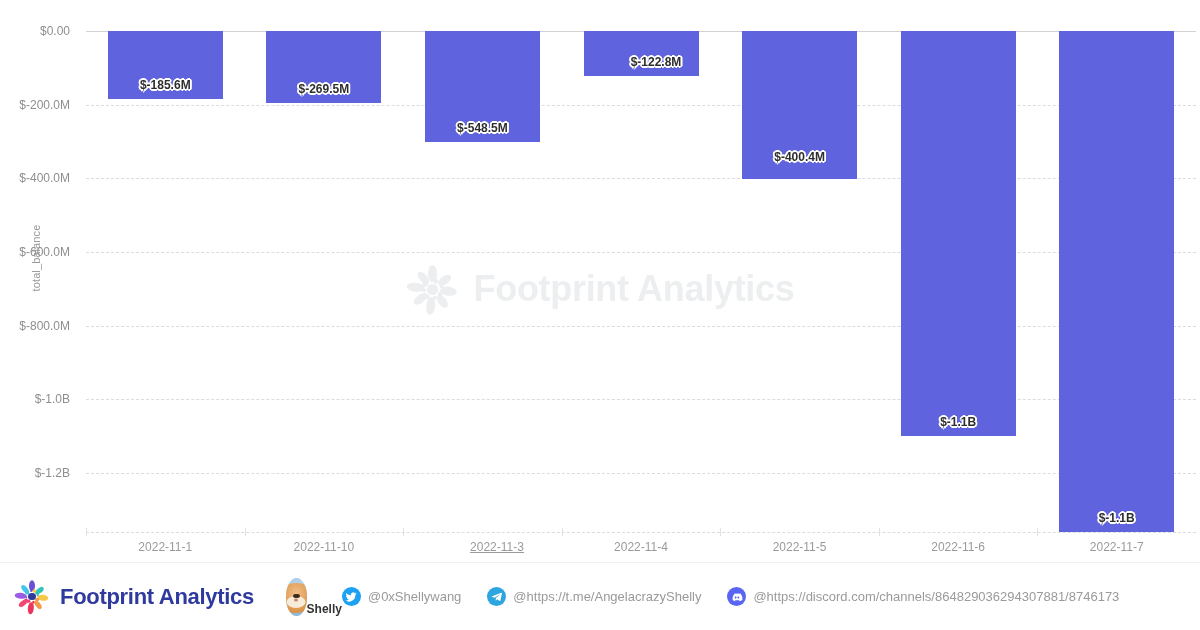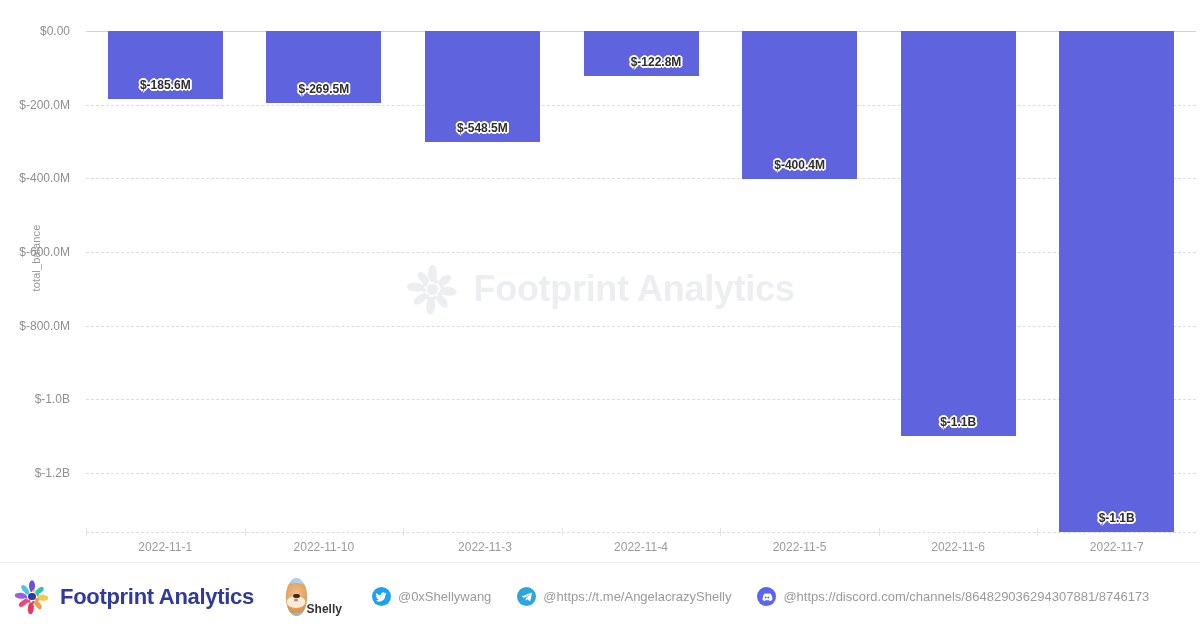--- a/index.html
+++ b/index.html
@@ -122,21 +122,21 @@
     background: #3c2a18;
   }
   .avatar .eye.l { left: 9px; }
   .avatar .eye.r { right: 9px; }
   .avatar .nose {
     position: absolute; left: 50%; top: 60%; transform: translate(-50%,-50%);
     width: 4px; height: 3px; border-radius: 40%; background: #d08a7a;
   }
   .person-name { font-size: 12px; color: #333; margin-top: 1px; }
 
-  .links { display: flex; align-items: center; gap: 26px; margin-left: 30px; min-width: 0; }
+  .links { display: flex; align-items: center; gap: 26px; min-width: 0; }
   .link { display: flex; align-items: center; gap: 7px; white-space: nowrap; }
   .link-text { font-size: 13px; color: #9a9a9a; }
   .sicon { width: 19px; height: 19px; border-radius: 50%; flex: 0 0 auto;
            display: flex; align-items: center; justify-content: center; }
   .sicon.twitter  { background: #1da1f2; }
   .sicon.telegram { background: #2ca5e0; }
   .sicon.discord  { background: #5865f2; }
   .sicon svg { display: block; }
 </style>
 </head>
@@ -176,30 +176,30 @@
         <div class="bar" style="left: 583.5px; top: 31px; width: 115px; height: 45.2374px; background: rgb(96, 99, 222);"></div>
         <div class="bar" style="left: 742.071px; top: 31px; width: 115px; height: 147.5px; background: rgb(96, 99, 222);"></div>
         <div class="bar" style="left: 900.643px; top: 31px; width: 115px; height: 405.221px; background: rgb(96, 99, 222);"></div>
         <div class="bar" style="left: 1059.21px; top: 31px; width: 115px; height: 501px; background: rgb(96, 99, 222);"></div>
       </div>
     <div id="barlabel-layer">
         <div class="bar-label" style="left: 165.286px; top: 92.3718px;">$-185.6M</div>
         <div class="bar-label" style="left: 323.857px; top: 96.1293px;">$-269.5M</div>
         <div class="bar-label" style="left: 482.429px; top: 135.472px;">$-548.5M</div>
         <div class="bar-label" style="left: 656px; top: 69.2374px;">$-122.8M</div>
-        <div class="bar-label" style="left: 799.571px; top: 172px;">$-400.4M</div>
+        <div class="bar-label" style="left: 799.571px; top: 164px;">$-400.4M</div>
         <div class="bar-label" style="left: 958.143px; top: 429.221px;">$-1.1B</div>
         <div class="bar-label" style="left: 1116.71px; top: 525px;">$-1.1B</div>
       </div>
     <div id="xtick-layer">
         <div class="xtick" style="left: 165.286px;">2022-11-1</div>
         <div class="tickmark" style="left: 86px;"></div>
         <div class="xtick" style="left: 323.857px;">2022-11-10</div>
         <div class="tickmark" style="left: 244.571px;"></div>
-        <div class="xtick" style="left: 485px;">2022-11-3</div>
+        <div class="xtick" style="left: 497px; text-decoration: underline;">2022-11-3</div>
         <div class="tickmark" style="left: 403.143px;"></div>
         <div class="xtick" style="left: 641px;">2022-11-4</div>
         <div class="tickmark" style="left: 561.714px;"></div>
         <div class="xtick" style="left: 799.571px;">2022-11-5</div>
         <div class="tickmark" style="left: 720.286px;"></div>
         <div class="xtick" style="left: 958.143px;">2022-11-6</div>
         <div class="tickmark" style="left: 878.857px;"></div>
         <div class="xtick" style="left: 1116.71px;">2022-11-7</div>
         <div class="tickmark" style="left: 1037.43px;"></div>
       </div>

